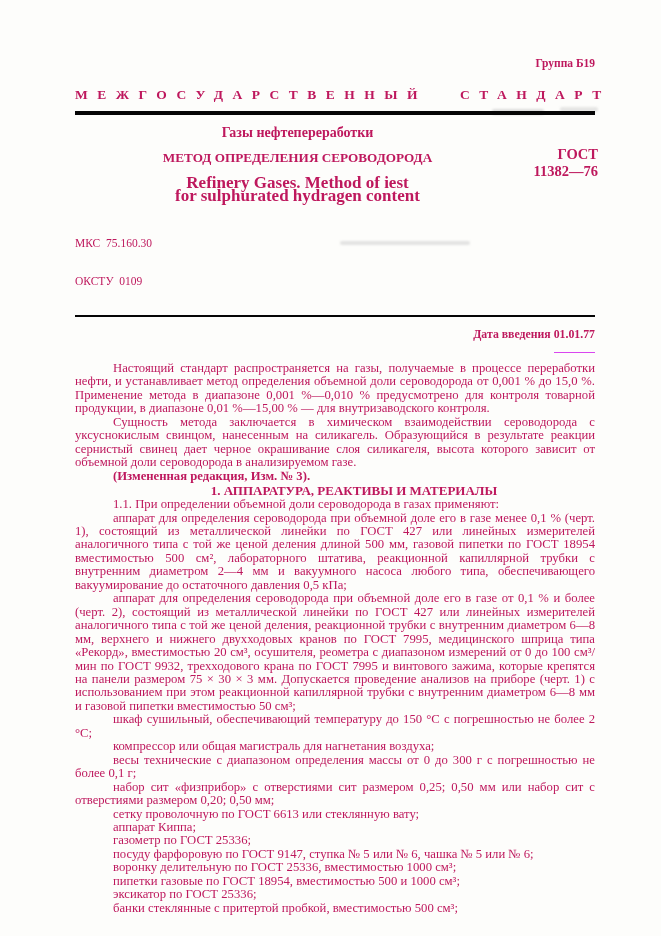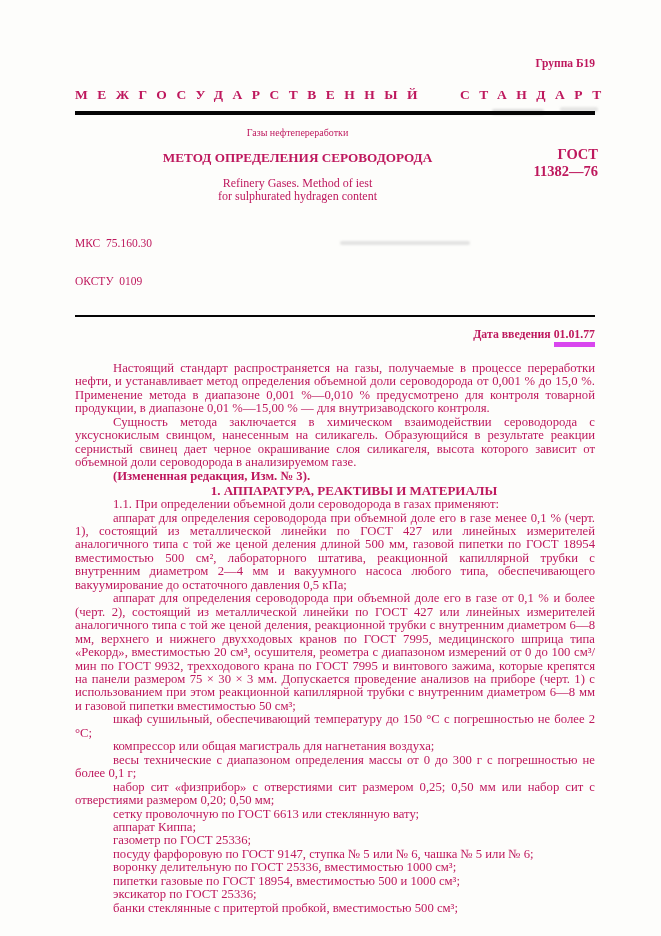--- a/index.html
+++ b/index.html
@@ -28,33 +28,33 @@
     font-size:13.5px;
     line-height:17px;
     letter-spacing:9.5px;
     word-spacing:20px;
     white-space:nowrap;
   }
   .rule-thick { margin-top:8px; height:4px; background:#050505; }
 
   .title-block { position:relative; margin-top:11px; height:86px; }
   .title-left { position:absolute; left:0; top:0; width:445px; text-align:center; }
-  .subject   { font-weight:normal; font-size:10px; line-height:13px; }
+  .subject   { font-weight:bold; font-size:14px; line-height:13px; }
   .main-title{ font-weight:bold; font-size:13.2px; line-height:15px; margin-top:11px; }
-  .title-en  { font-size:12px; line-height:12.6px; margin-top:12px; }
+  .title-en  { font-size:17px; line-height:12.6px; margin-top:12px;font-weight:bold; }
   .gost-block{
     position:absolute; left:383px; top:20px; width:140px;
     text-align:right; font-weight:bold; font-size:14.5px; line-height:16.5px;
   }
 
   .codes { margin-top:0; font-size:11.5px; line-height:12.5px; white-space:pre; }
   .rule-thin { margin-top:3px; height:2px; background:#050505; }
 
   .date-line { margin-top:10px; text-align:right; font-weight:bold; font-size:11.8px; line-height:14px; }
-  .date-line .date-value { border-bottom:5px solid #d946ef; padding-bottom:1px; }
+  .date-line .date-value { border-bottom:1px solid #d946ef; padding-bottom:11px; }
 
   .body-text { margin-top:21px; font-size:12.7px; line-height:13.45px; text-align:justify; }
   .body-text p { margin:0; text-indent:38px; }
   .body-text p.bold { font-weight:bold; }
   .section-heading {
     margin:6px 0 6px 0;
     text-align:center; text-indent:0;
     font-weight:bold; font-size:13px; line-height:15px;
   }
 

